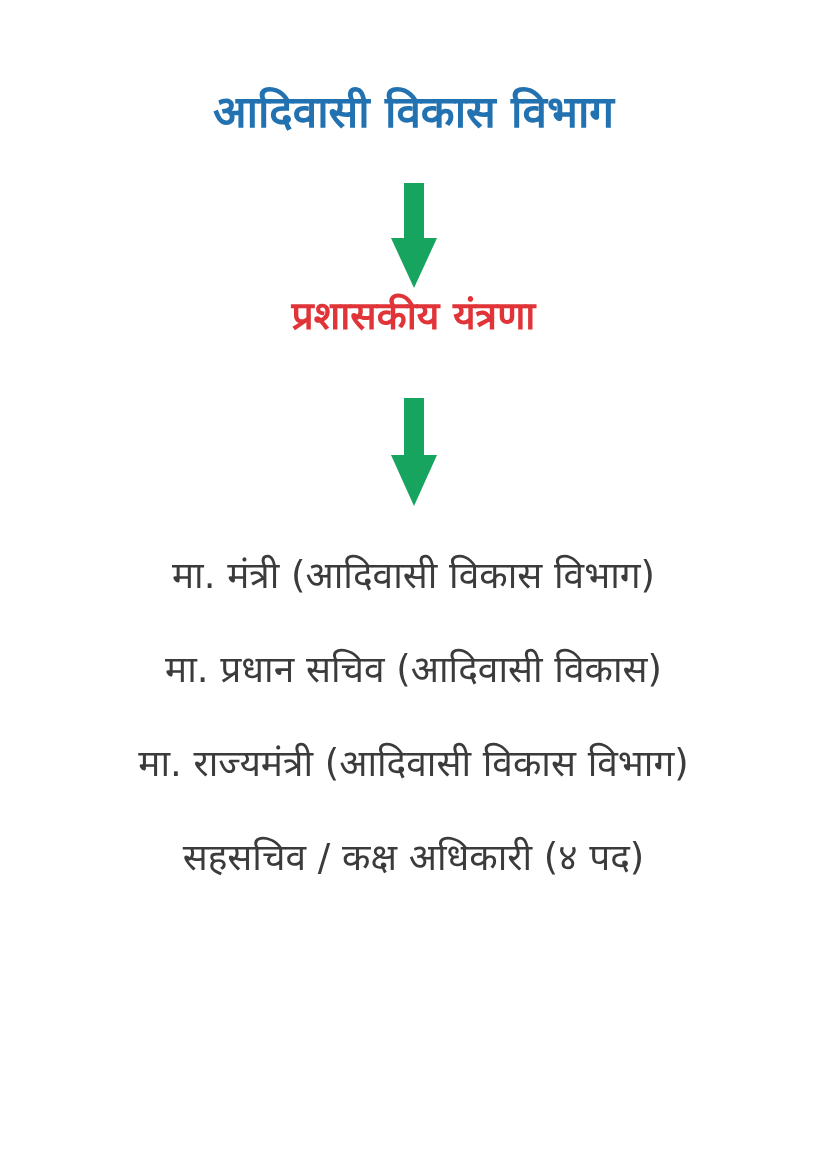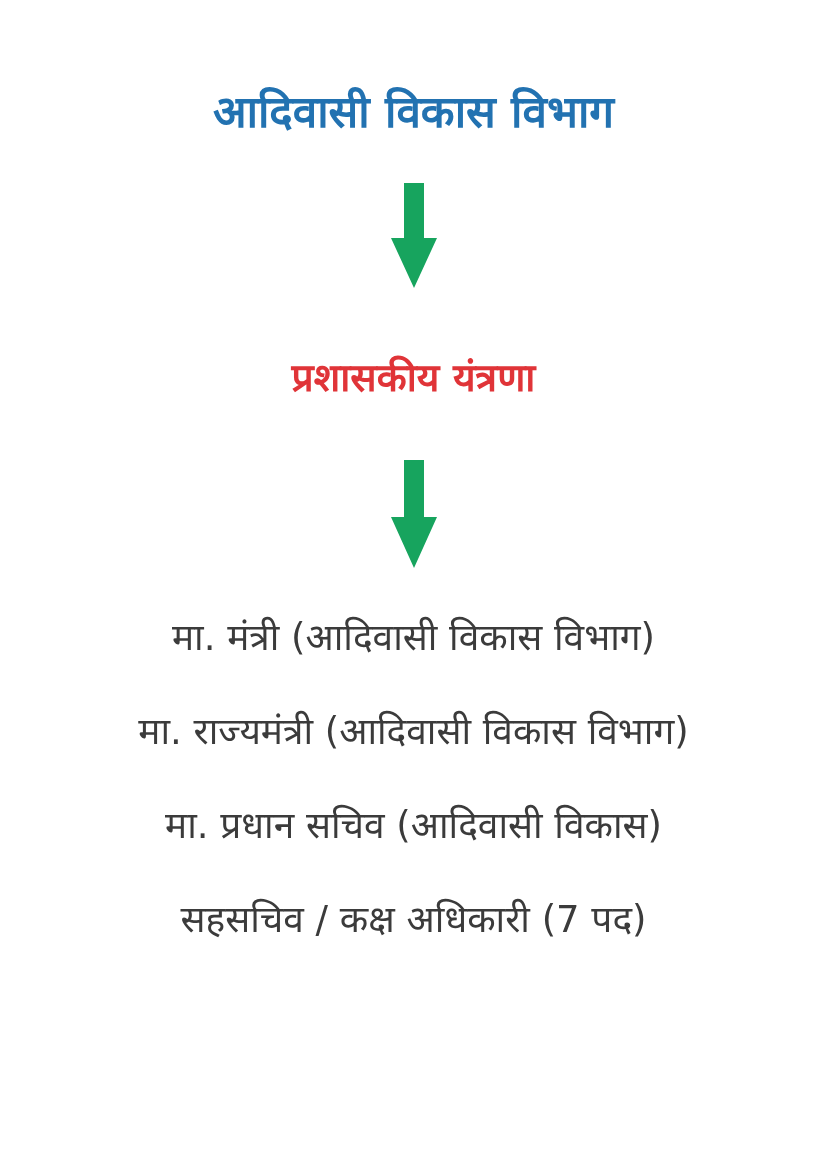--- a/index.html
+++ b/index.html
@@ -32,21 +32,20 @@
     white-space: nowrap;
   }
   .arrow-wrap-1 {
     margin-top: 41px;
     height: 105px;
     display: flex;
     align-items: center;
     justify-content: center;
   }
   .org-subtitle {
-    margin-top: 62px;
     height: 56px;
     line-height: 56px;
     font-size: 39px;
     font-weight: bold;
     text-align: center;
     white-space: nowrap;
   }
   .arrow-wrap-2 {
     margin-top: 54px;
     height: 108px;
@@ -89,18 +88,18 @@
   <div class="org-subtitle" style="color: rgb(224, 52, 56);">प्रशासकीय यंत्रणा</div>
 
   <div class="arrow-wrap-2">
     <svg class="arrow-svg" width="46" height="108" viewBox="0 0 46 108">
       <polygon points="13,0 33,0 33,57 46,57 23,108 0,57 13,57" fill="#17a45e"></polygon>
     </svg>
   </div>
 
   <div class="hierarchy-list">
     <div class="hierarchy-item" style="color: rgb(59, 59, 59);">मा. मंत्री (आदिवासी विकास विभाग)</div>
+    <div class="hierarchy-item" style="color: rgb(59, 59, 59);">मा. प्रधान सचिव (आदिवासी विकास)</div>
     <div class="hierarchy-item" style="color: rgb(59, 59, 59);">मा. राज्यमंत्री (आदिवासी विकास विभाग)</div>
-    <div class="hierarchy-item" style="color: rgb(59, 59, 59);">मा. प्रधान सचिव (आदिवासी विकास)</div>
-    <div class="hierarchy-item" style="color: rgb(59, 59, 59);">सहसचिव / कक्ष अधिकारी (7 पद)</div>
+    <div class="hierarchy-item" style="color: rgb(59, 59, 59);">सहसचिव / कक्ष अधिकारी (४ पद)</div>
   </div>
 
 </div>
 
 </body></html>

